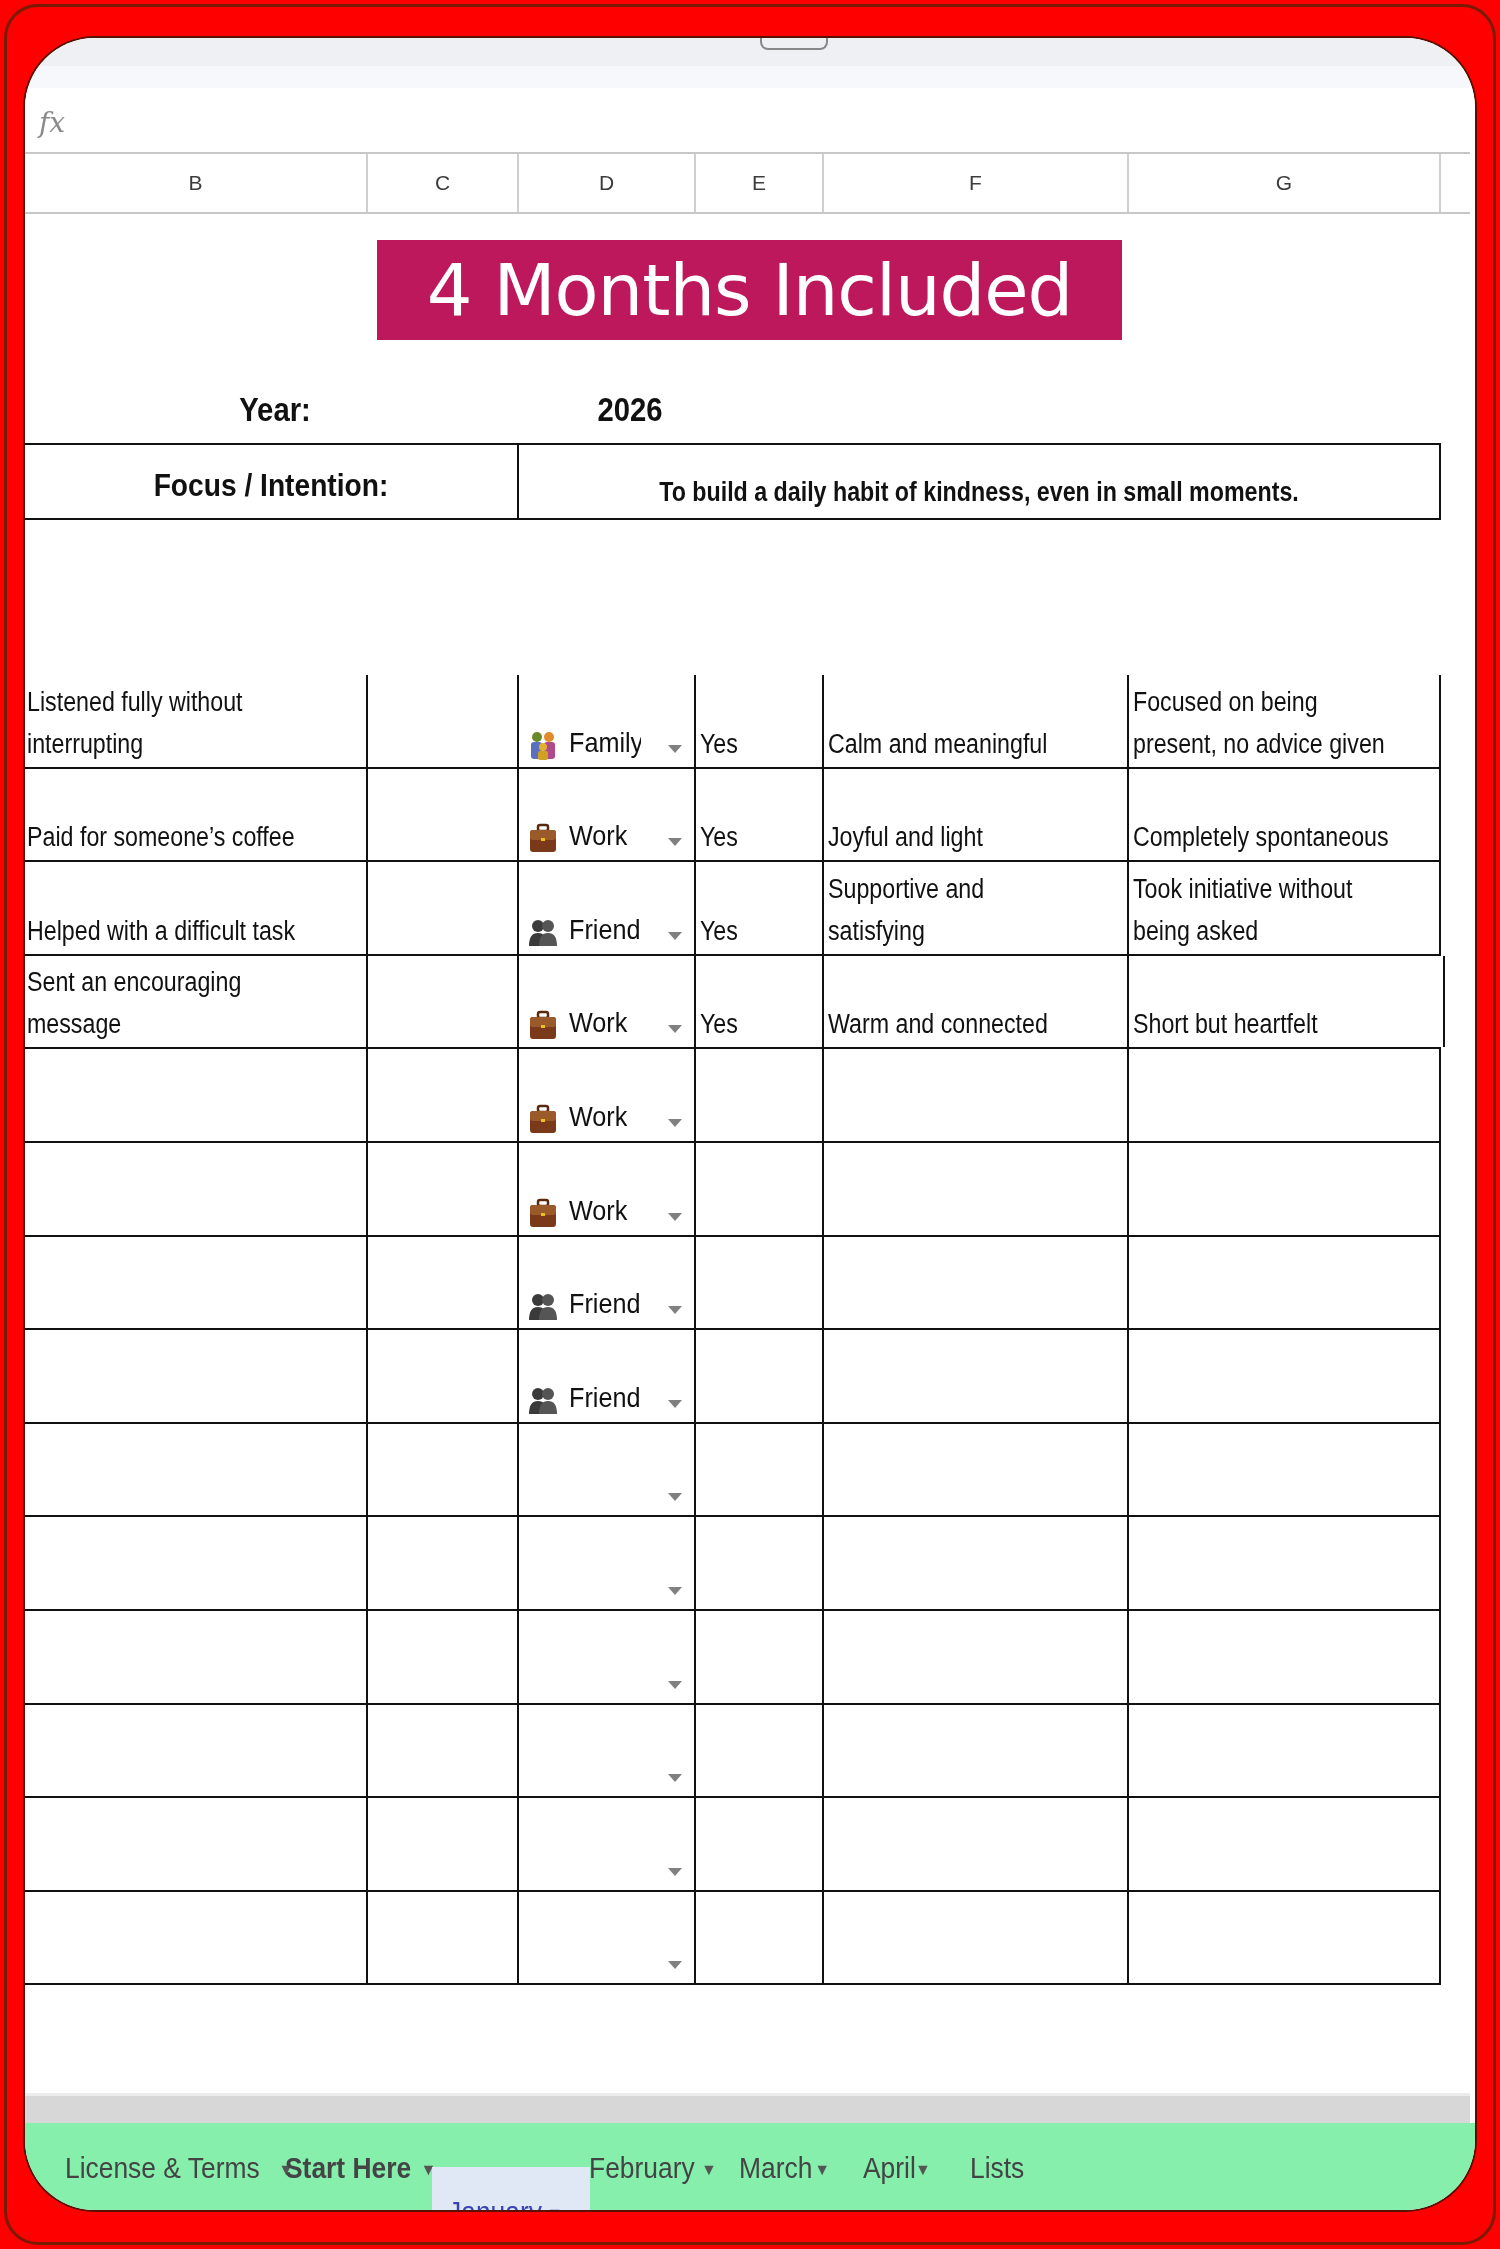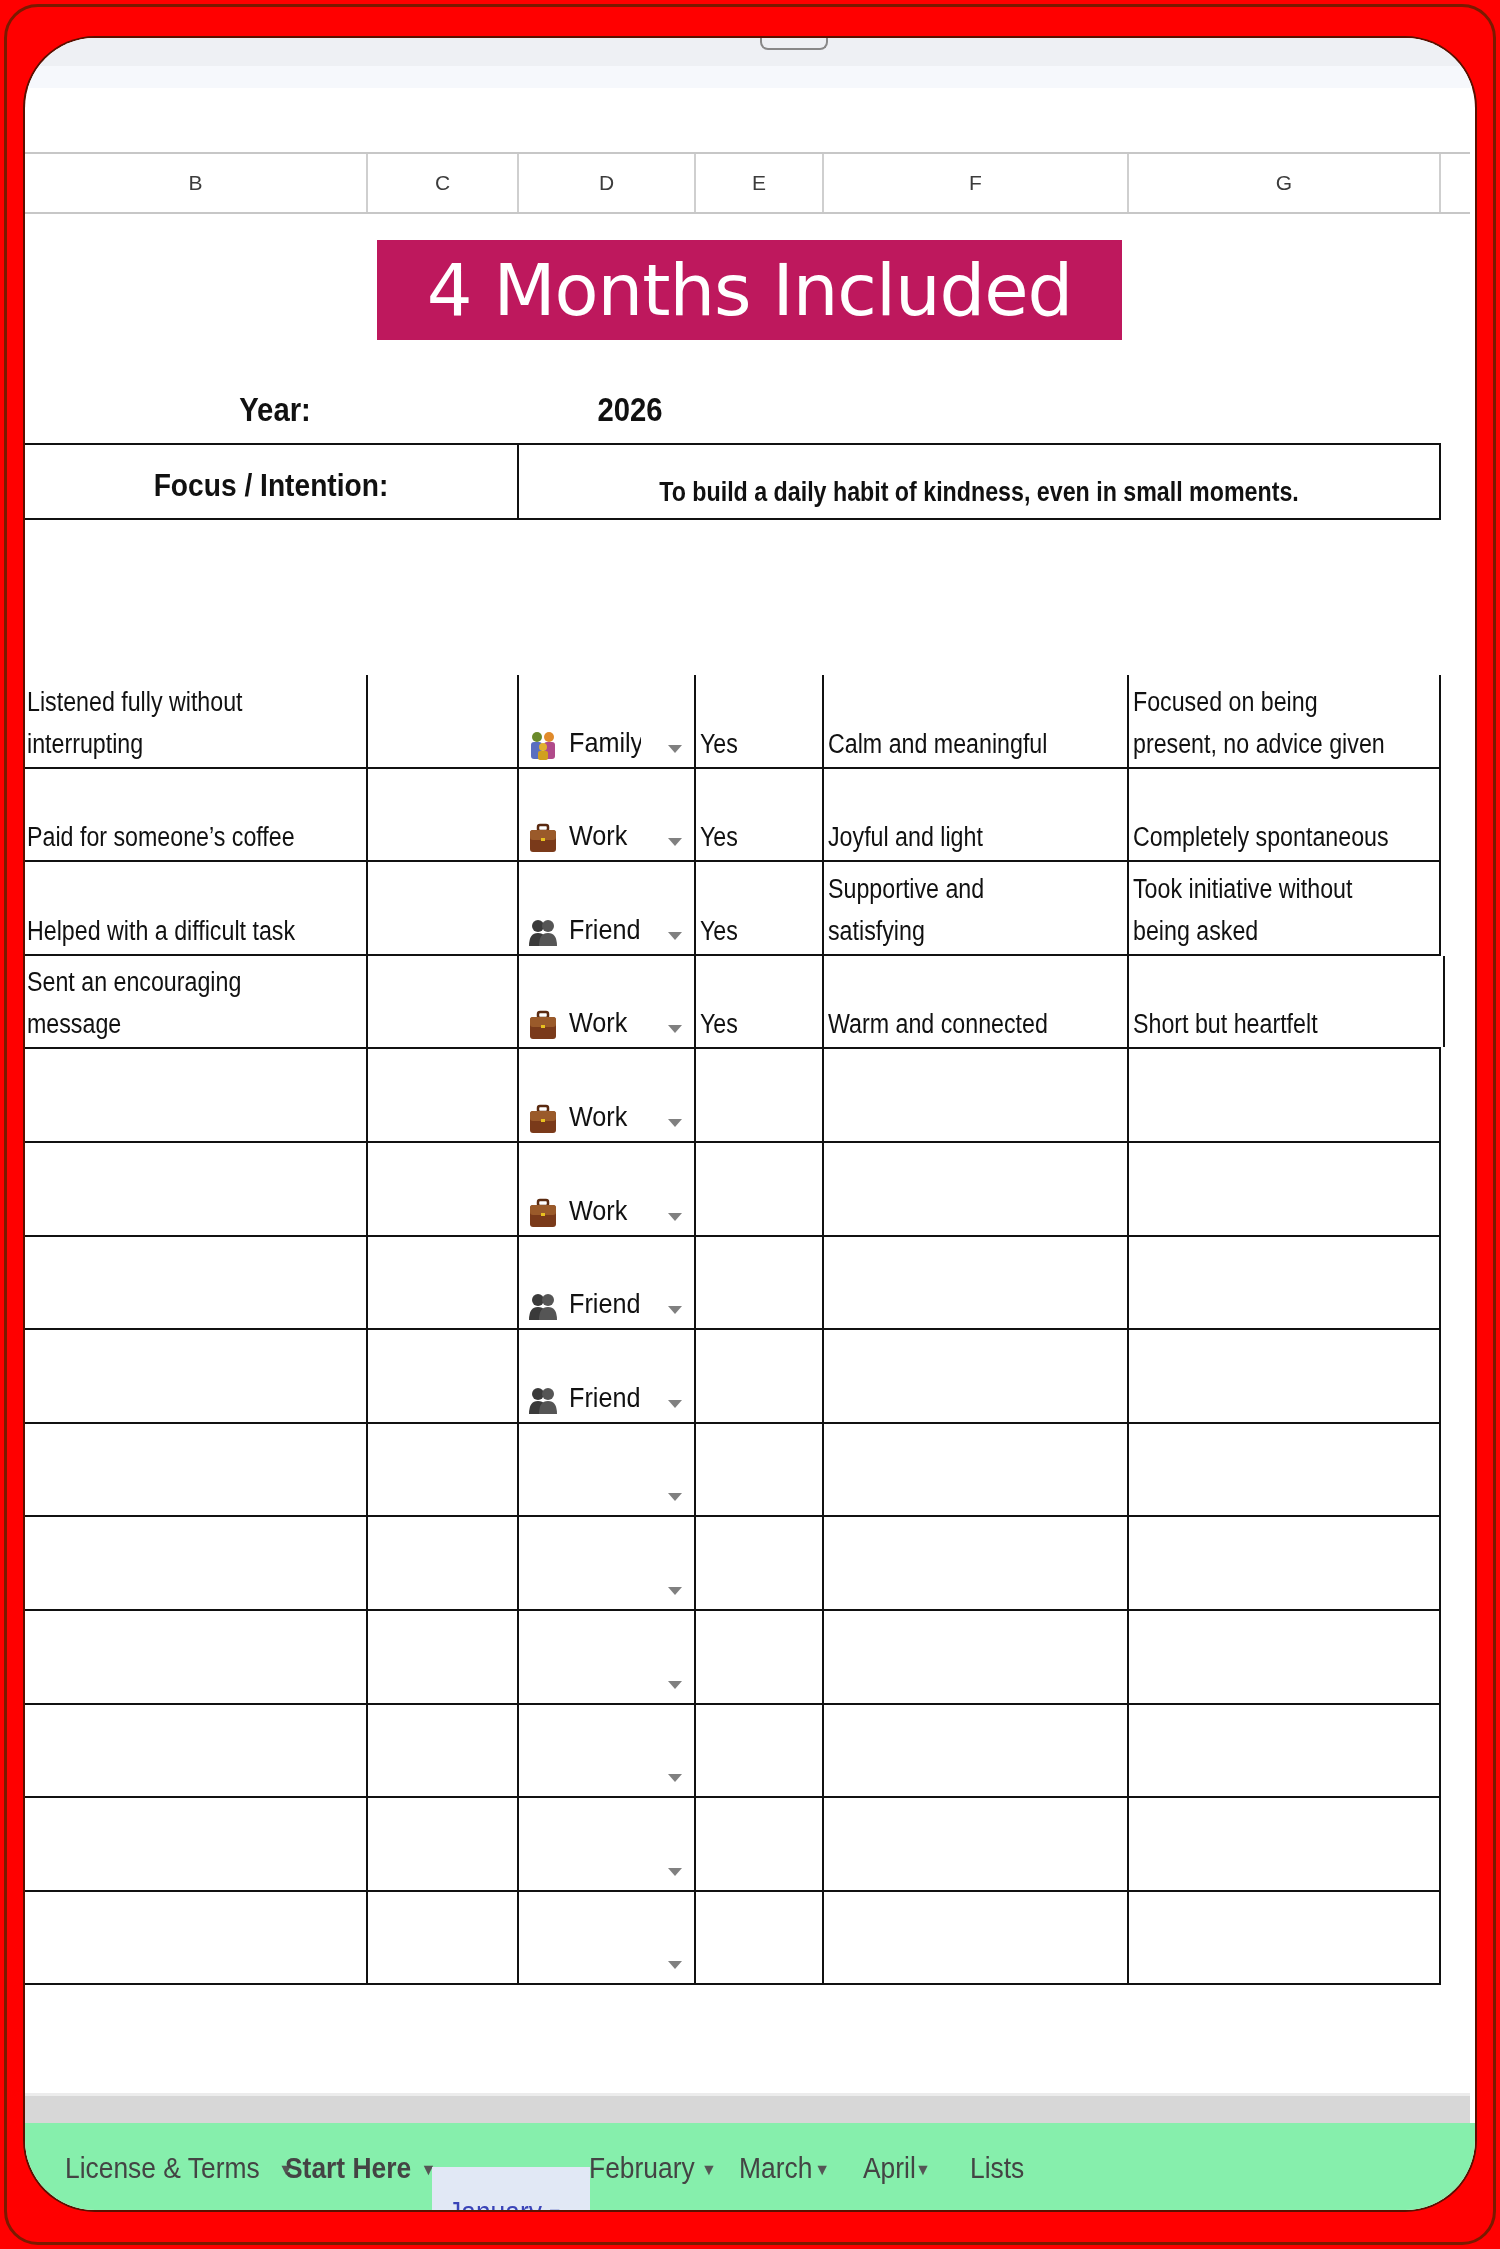--- a/index.html
+++ b/index.html
@@ -62,20 +62,23 @@
 
 <div class="frame-edge"></div>
 
 <div class="screen">
 
   <div class="toolbar-strip">
     <div class="tool-btn" style="left:735px;"></div>
   </div>
   <div class="toolbar-strip2"></div>
 
+  <div class="formula-bar">
+    <span class="fx">fx</span>
+  </div>
 
   <div class="col-header">
     <div class="col-cell" style="left:0;width:343px;">B</div>
     <div class="col-cell" style="left:343px;width:151px;">C</div>
     <div class="col-cell" style="left:494px;width:177px;">D</div>
     <div class="col-cell" style="left:671px;width:128px;">E</div>
     <div class="col-cell" style="left:799px;width:305px;">F</div>
     <div class="col-cell" style="left:1104px;width:312px;">G</div>
   </div>
 

